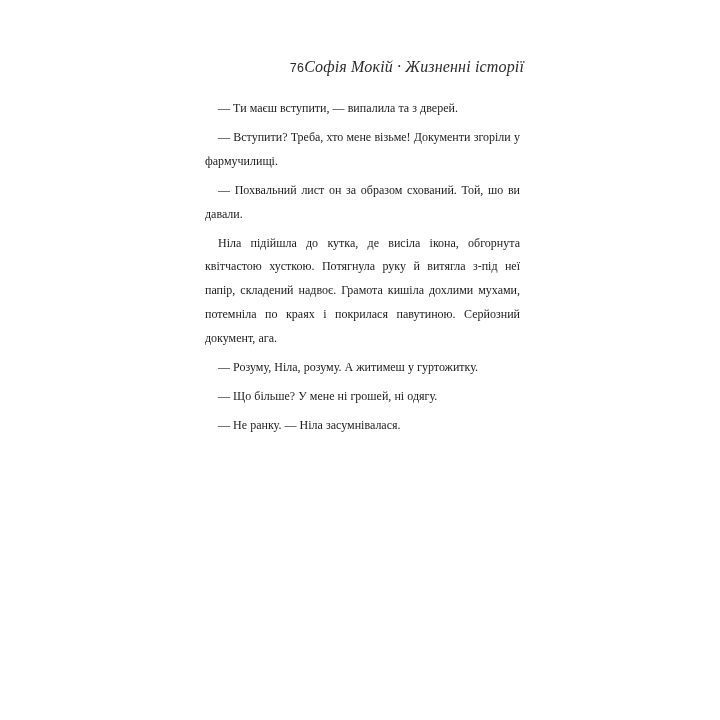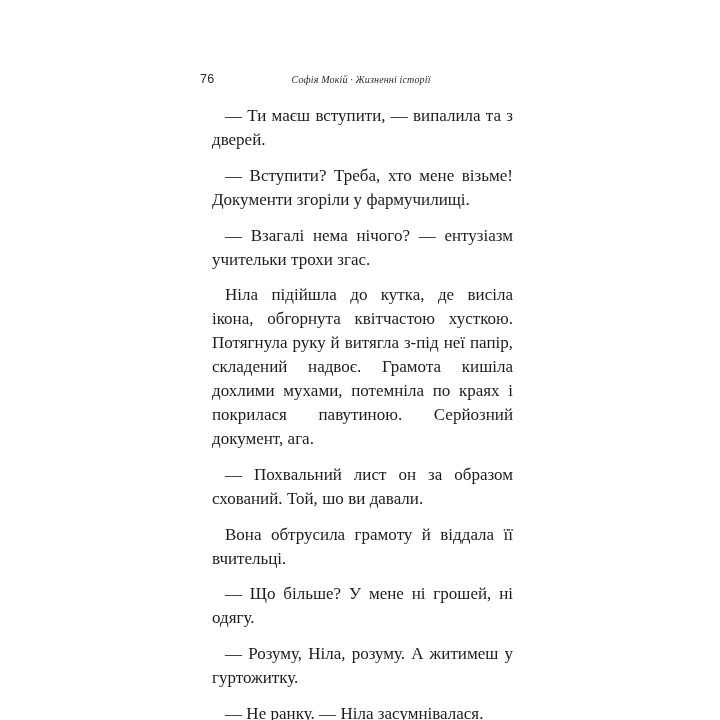--- a/index.html
+++ b/index.html
@@ -18,53 +18,51 @@
     position: relative;
     width: 720px;
     height: 720px;
     background: #ffffff;
   }
 
   
   .running-head {
     position: absolute;
     left: 200px;
-    top: 72px;
+    top: 58px;
     width: 324px;
     display: flex;
     align-items: baseline;
-    justify-content: flex-start;
-    gap: 41px;
+    justify-content: flex-end;
   }
   .folio {
     font-family: "Liberation Sans", "DejaVu Sans", sans-serif;
     font-size: 12.5px;
     color: #2b2b2b;
     letter-spacing: 0.3px;
   }
   .head-title {
     font-family: "Liberation Serif", "DejaVu Serif", serif;
     font-style: italic;
-    font-size: 10px;
+    font-size: 16px;
     color: #2b2b2b;
     letter-spacing: 0.15px;
     white-space: nowrap;
-    margin-left: 36px;
   }
 
   
   .text-block {
     position: absolute;
     left: 200px;
     top: 92px;
     width: 325px;
   }
   .para {
-    margin: 12px;
-    font-size: 17px;
+    margin: 5px;
+    font-size: 12px;
     line-height: 23.9px;
     color: #1c1c1c;
     text-align: justify;
     text-indent: 13px;
     hyphens: manual;
     word-spacing: 0.1px;
   }
 </style>
 </head>
 <body>
@@ -72,22 +70,20 @@
 <div class="page">
 
   <div class="running-head">
     <span class="folio">76</span>
     <span class="head-title">Софія Мокій · Жизненні історії</span>
   </div>
 
   <div class="text-block">
     <p class="para">— Ти маєш вступити, — випалила та з дверей.</p>
     <p class="para">— Вступити? Треба, хто мене візьме! Докумен­ти згоріли у фармучилищі.</p>
-    <p class="para">— Взагалі нема нічого? — ентузіазм учитель­ки трохи згас.</p>
+    <p class="para">— Похвальний лист он за образом схований. Той, шо ви давали.</p>
     <p class="para">Ніла підійшла до кутка, де висіла ікона, обгор­нута квітчастою хусткою. Потягнула руку й ви­тягла з-під неї папір, складений надвоє. Грамо­та кишіла дохлими мухами, потемніла по краях і покрилася павутиною. Серйозний документ, ага.</p>
-    <p class="para">— Похвальний лист он за образом схований. Той, шо ви давали.</p>
-    <p class="para">Вона обтрусила грамоту й віддала її вчительці.</p>
+    <p class="para">— Розуму, Ніла, розуму. А житимеш у гур­тожитку.</p>
     <p class="para">— Що більше? У мене ні грошей, ні одягу.</p>
-    <p class="para">— Розуму, Ніла, розуму. А житимеш у гур­тожитку.</p>
     <p class="para">— Не ранку. — Ніла засумнівалася.</p>
   </div>
 
 </div>
 
 </body></html>

